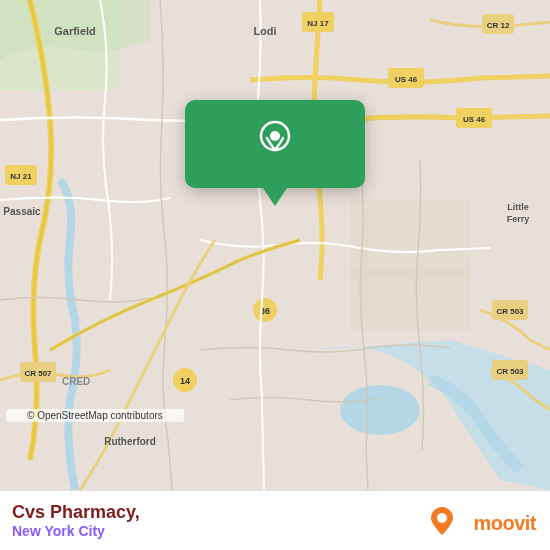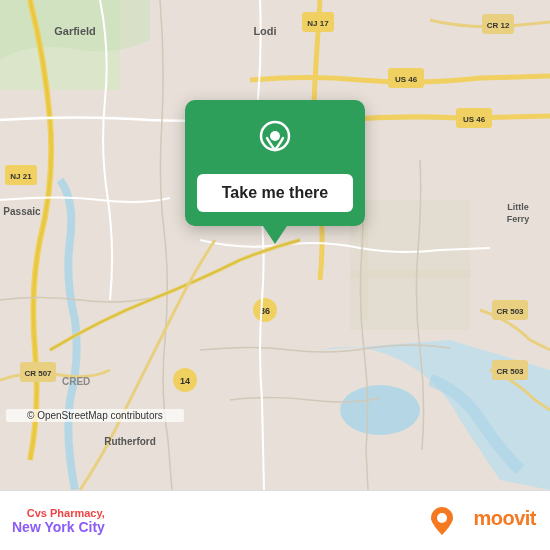--- a/index.html
+++ b/index.html
@@ -90,35 +90,34 @@
       border-top: 1px solid #ddd;
       z-index: 20;
     }
 
     .bottom-bar-left {
       display: flex;
       flex-direction: column;
     }
 
     .bottom-title {
-      font-size: 11px;
+      font-size: 18px;
       font-weight: 600;
-      color: #ef4444;
-      text-align: right;
+      color: #7f1d1d;
     }
 
     .bottom-subtitle {
       font-size: 14px;
       color: #8b5cf6;
       font-weight: bold;
     }
 
     .moovit-logo {
       display: flex;
-      align-items: flex-start;
+      align-items: flex-end;
       gap: 20px;
     }
 
     .moovit-pin {
       width: 22px;
       height: 28px;
     }
 
     .moovit-text {
       font-size: 20px;
@@ -236,21 +235,20 @@
   </svg>
 
   <div class="popup-card">
 
     <svg class="popup-pin-icon" viewBox="0 0 44 44" xmlns="http://www.w3.org/2000/svg">
       <circle cx="22" cy="18" r="14" fill="none" stroke="white" stroke-width="2.5"></circle>
       <circle cx="22" cy="18" r="5" fill="white"></circle>
       <path d="M22,32 Q16,24 14,20" stroke="white" stroke-width="2.5" fill="none" stroke-linecap="round"></path>
       <path d="M22,32 Q28,24 30,20" stroke="white" stroke-width="2.5" fill="none" stroke-linecap="round"></path>
     </svg>
-    <button class="popup-btn">Take me there</button>
     <div class="popup-tail"></div>
   </div>
 
   <div class="attribution">© OpenStreetMap contributors</div>
 </div>
 
 <div class="bottom-bar">
   <div class="bottom-bar-left">
     <span class="bottom-title">Cvs Pharmacy,</span>
     <span class="bottom-subtitle">New York City</span>

